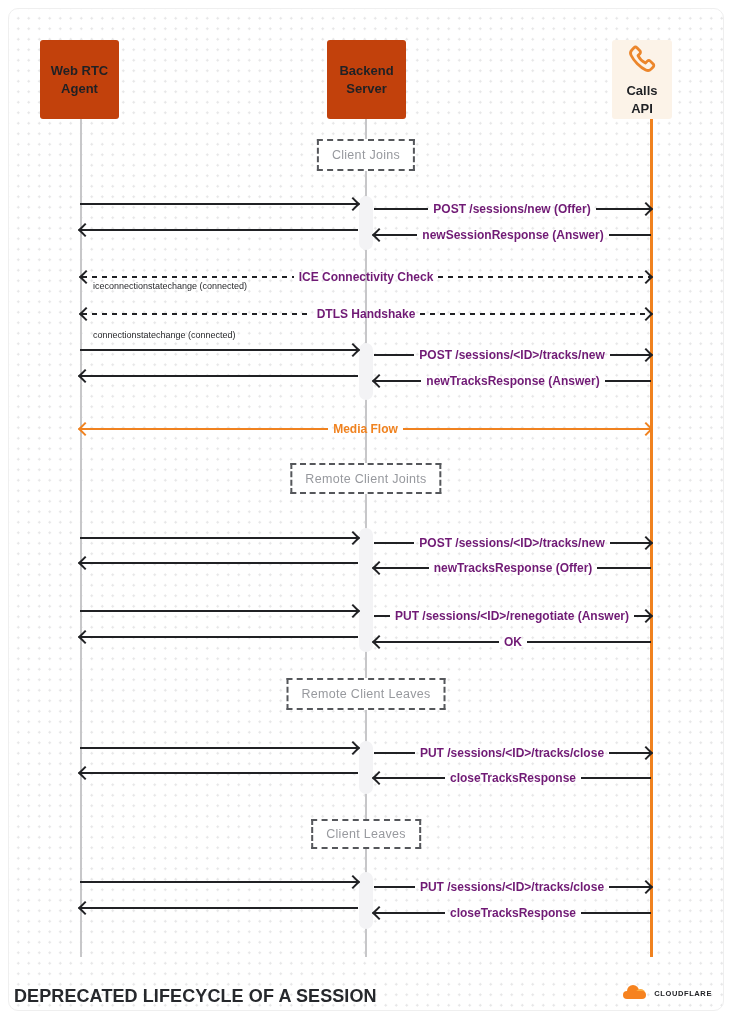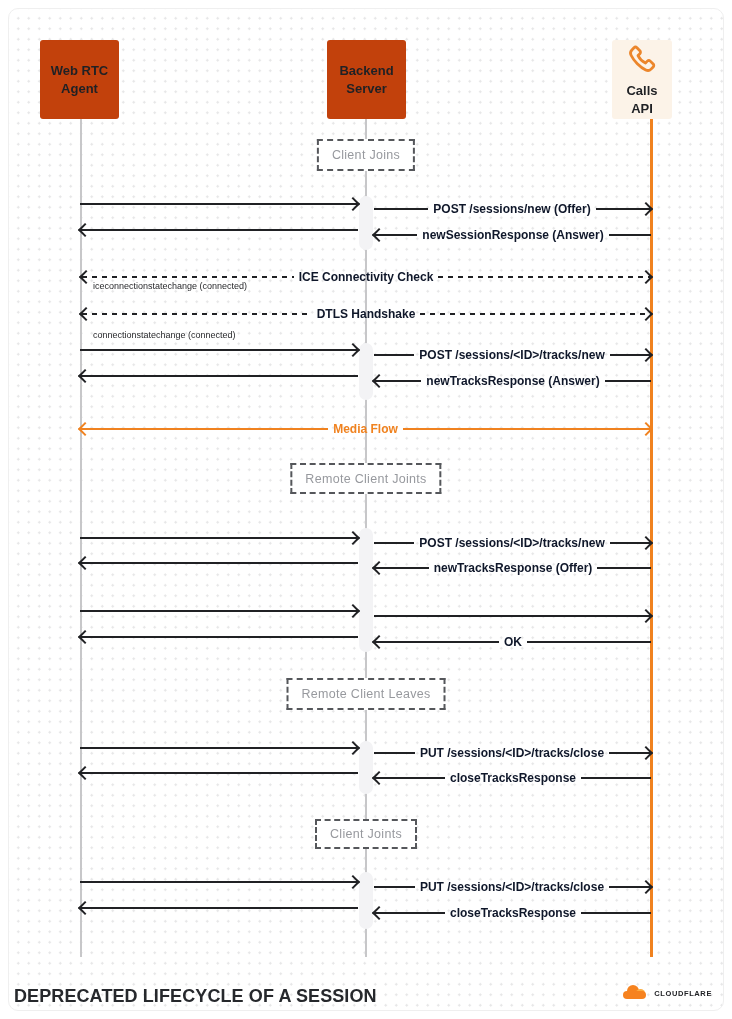--- a/index.html
+++ b/index.html
@@ -48,21 +48,21 @@
     background:repeating-linear-gradient(90deg,#202124 0 5px,transparent 5px 10px);
   }
   .head{
     width:8px;height:8px;flex:none;
     border-top:2.5px solid #202124;border-right:2.5px solid #202124;
     box-sizing:content-box;
   }
   .head.r{transform:rotate(45deg);margin-left:-9px;}
   .head.l{transform:rotate(-135deg);margin-right:-9px;}
   .msg-label{
-    padding:0 5px;font-weight:bold;font-size:12px;color:#0f172a;
+    padding:0 5px;font-weight:bold;font-size:12px;color:#701a75;
     white-space:nowrap;flex:none;
   }
   .arrow.orange .shaft{background:#f0821f;}
   .arrow.orange .head{border-color:#f0821f;}
   .arrow.orange .msg-label{color:#f0821f;}
   .note{
     position:absolute;font-size:9px;color:#28292c;z-index:4;white-space:nowrap;
   }
   .diagram-title{
     position:absolute;left:14px;top:986px;font-size:18px;font-weight:bold;
@@ -99,21 +99,21 @@
     <div class="phase" style="top:139px;height:32px">
       <span>Client Joins</span>
     </div>
     <div class="phase" style="top:463px;height:31px">
       <span>Remote Client Joints</span>
     </div>
     <div class="phase" style="top:678px;height:32px">
       <span>Remote Client Leaves</span>
     </div>
     <div class="phase" style="top:819px;height:30px">
-      <span>Client Joints</span>
+      <span>Client Leaves</span>
     </div>
     <div class="arrow" style="left:80px;width:278px;top:196px">
       <div class="shaft"></div>
       <div class="head r"></div>
     </div>
     <div class="arrow" style="left:374px;width:277px;top:201px">
       <div class="shaft"></div>
       <span class="msg-label">POST /sessions/new (Offer)</span>
       <div class="shaft"></div>
       <div class="head r"></div>
@@ -190,20 +190,21 @@
     <div class="arrow" style="left:80px;width:278px;top:555px">
       <div class="head l"></div>
       <div class="shaft"></div>
     </div>
     <div class="arrow" style="left:80px;width:278px;top:603px">
       <div class="shaft"></div>
       <div class="head r"></div>
     </div>
     <div class="arrow" style="left:374px;width:277px;top:608px">
       <div class="shaft"></div>
+      <span class="msg-label">PUT /sessions/&lt;ID&gt;/renegotiate (Answer)</span>
       <div class="shaft"></div>
       <div class="head r"></div>
     </div>
     <div class="arrow" style="left:374px;width:277px;top:634px">
       <div class="head l"></div>
       <div class="shaft"></div>
       <span class="msg-label">OK</span>
       <div class="shaft"></div>
     </div>
     <div class="arrow" style="left:80px;width:278px;top:629px">

